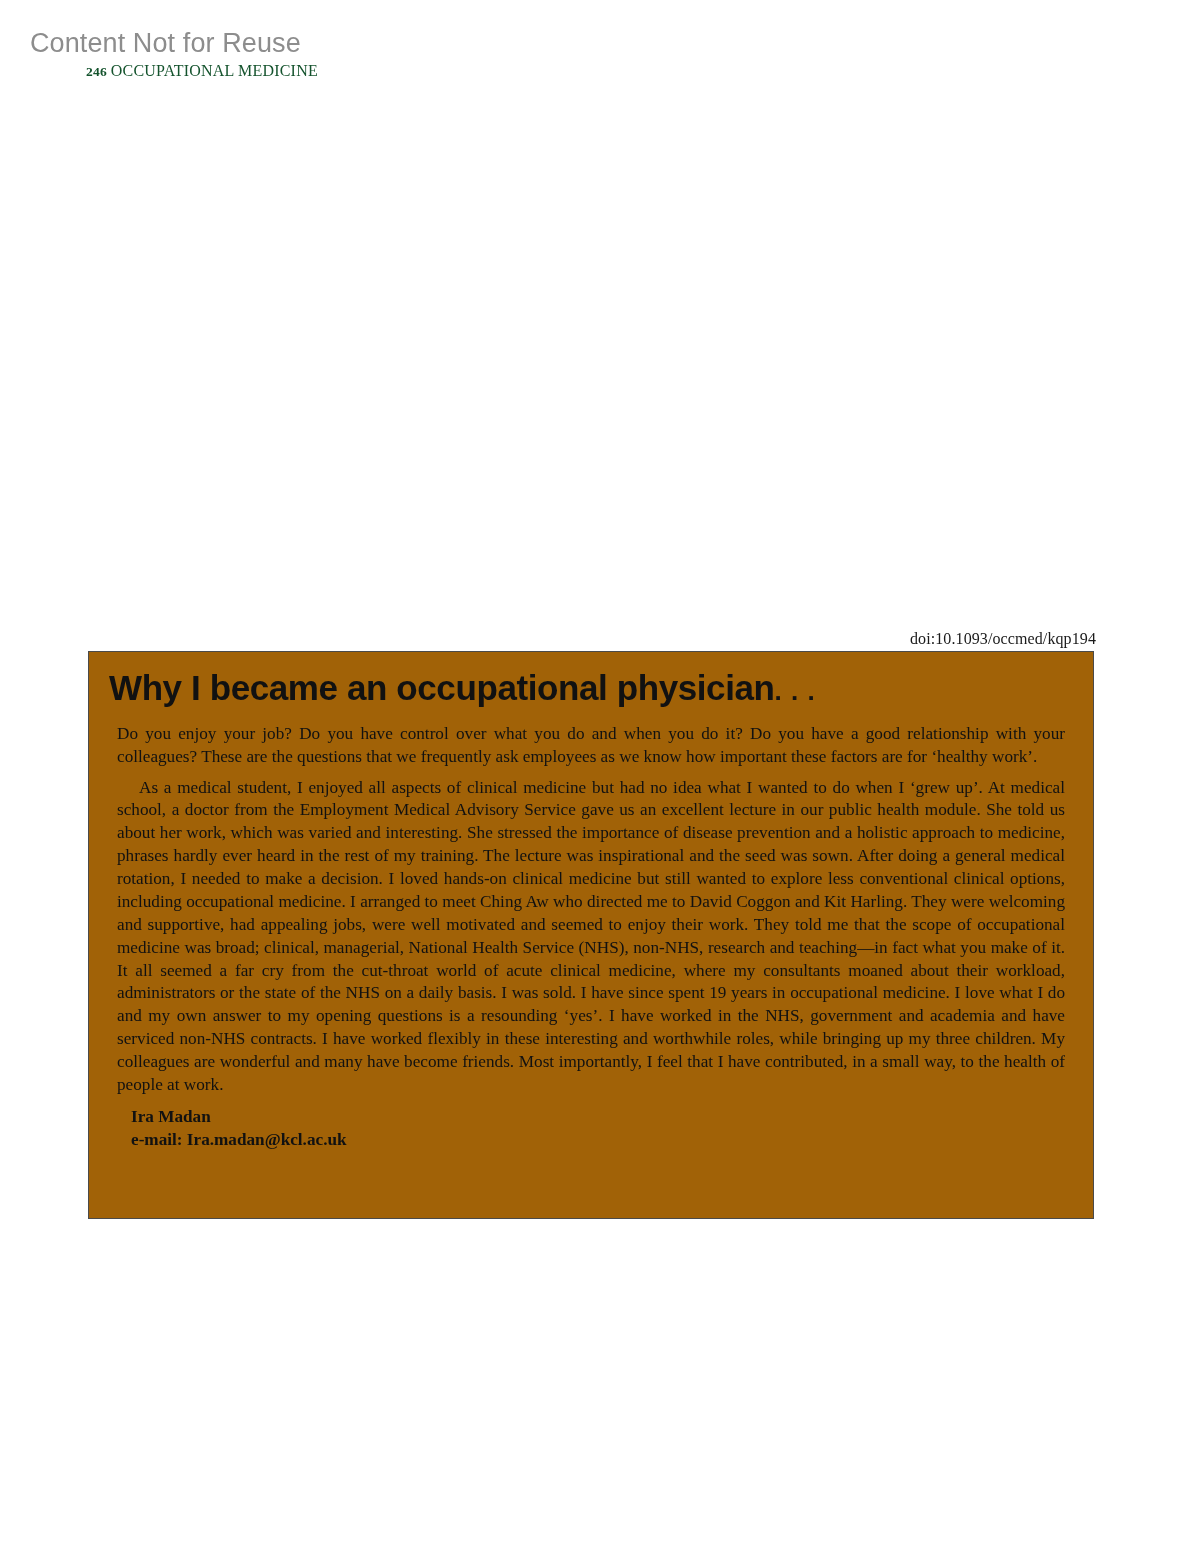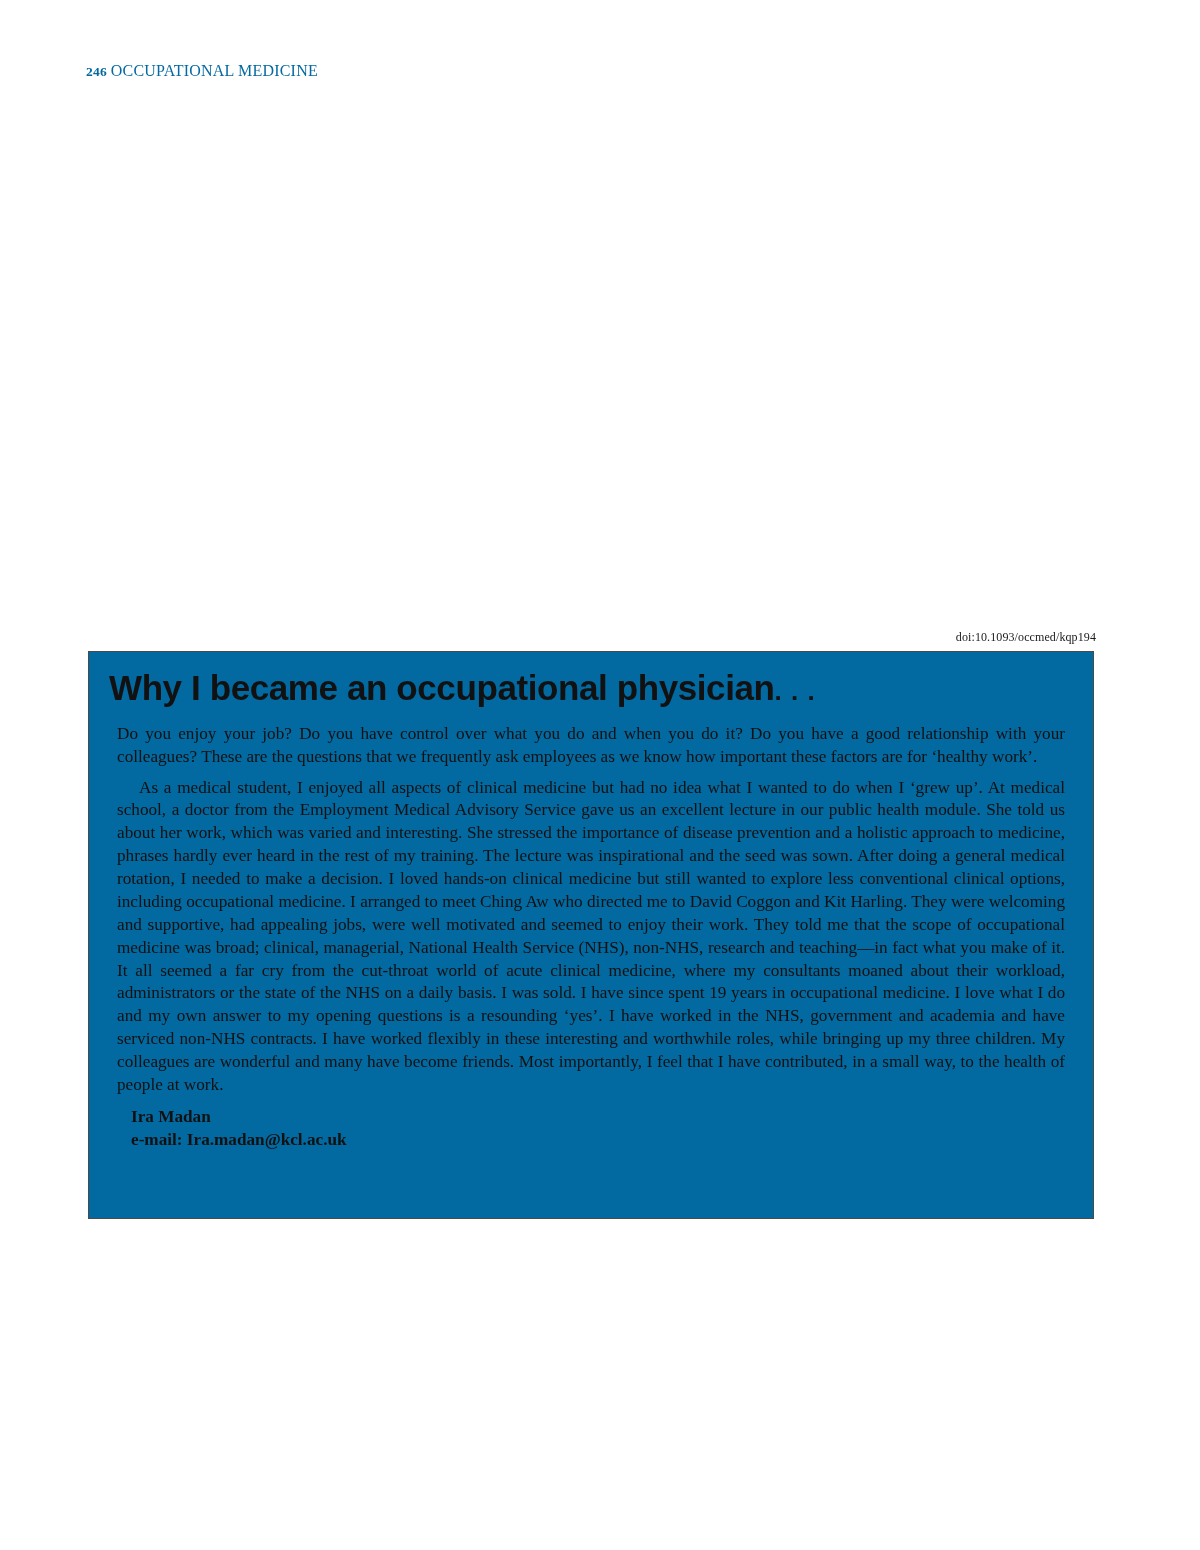--- a/index.html
+++ b/index.html
@@ -32,56 +32,56 @@
     white-space: nowrap;
   }
 
   
   .running-head {
     position: absolute;
     left: 86px;
     top: 62px;
     font-family: "Liberation Serif", serif;
     font-size: 15.5px;
-    color: #0369a1;
+    color: #14532d;
     white-space: nowrap;
     letter-spacing: 0.2px;
   }
   .running-head .pageno {
     font-weight: bold;
     font-size: 13.5px;
     margin-right: 4px;
   }
   .running-head .journal {
     font-variant: small-caps;
     font-size: 16px;
   }
 
   
   .doi {
     position: absolute;
     right: 104px;
     top: 630px;
     font-family: "Liberation Serif", serif;
-    font-size: 12px;
+    font-size: 16px;
     color: #1a1a1a;
     white-space: nowrap;
     letter-spacing: 0.1px;
   }
 
   
   .article-box {
     position: absolute;
     left: 88px;
     top: 651px;
     width: 1006px;
     height: 568px;
     border: 1.5px solid #4a4a4a;
     box-sizing: border-box;
-    background: #0369a1;
+    background: #a16207;
   }
 
   .article-inner {
     padding: 18px 20px 0 20px;
   }
 
   .article-title {
     font-family: "Liberation Sans", sans-serif;
     font-weight: bold;
     font-size: 35px;
@@ -120,20 +120,21 @@
   .signature div {
     white-space: nowrap;
     font-weight: bold;
   }
 </style>
 </head>
 <body>
 
 <div class="page">
 
+  <div class="watermark">Content Not for Reuse</div>
 
   <div class="running-head">
     <span class="pageno">246</span><span class="journal">OCCUPATIONAL MEDICINE</span>
   </div>
 
   <div class="doi">doi:10.1093/occmed/kqp194</div>
 
   <div class="article-box">
     <div class="article-inner">
 

